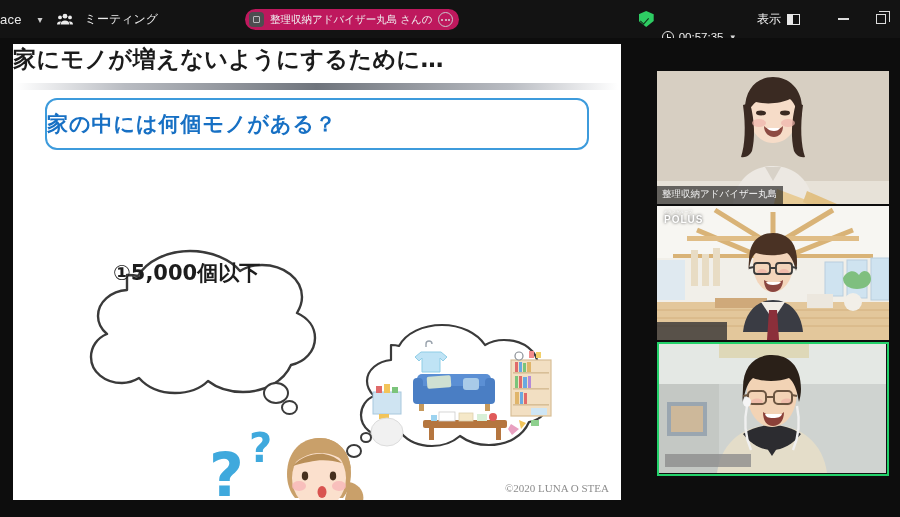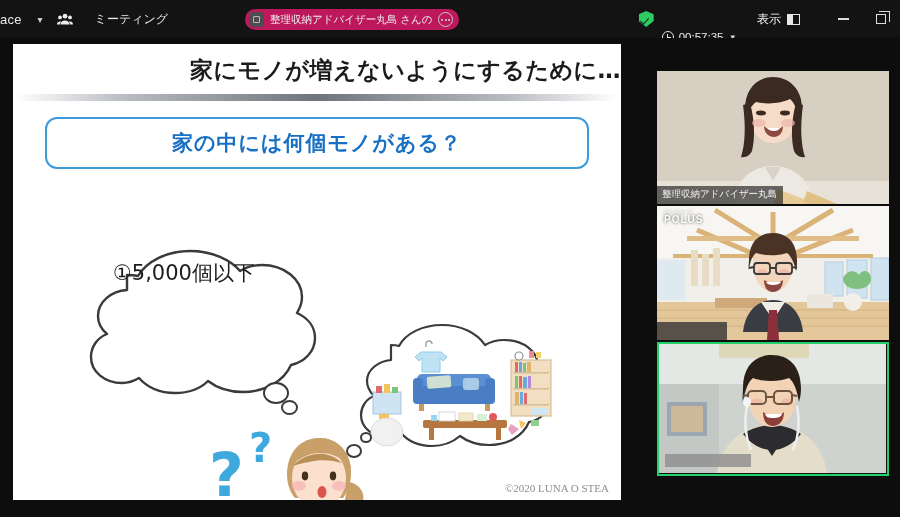--- a/index.html
+++ b/index.html
@@ -14,21 +14,21 @@
   
   .topbar {
     position: absolute; left: 0; top: 0; width: 900px; height: 38px;
     background: #131313; display: flex; align-items: center;
   }
   .tb-left { display: flex; align-items: center; gap: 0; padding-left: 0; }
   .tb-app { color: #e9e9e9; font-size: 13px; letter-spacing: .2px; padding-left: 0px; }
   .tb-chev {
     color: #cfcfcf; font-size: 10px; padding: 0 14px 0 16px; cursor: default;
   }
-  .tb-meet { display: flex; align-items: center; gap: 22px; color: #ececec; font-size: 12px; }
+  .tb-meet { display: flex; align-items: center; gap: 12px; color: #ececec; font-size: 12px; }
   .tb-people { display:inline-block; width: 16px; height: 12px; position: relative; }
   .tb-people svg { display:block; }
 
   .tb-pill {
     position: absolute; left: 245px; top: 9px; height: 21px;
     display: flex; align-items: center; gap: 6px;
     background: #be185d; border-radius: 11px; padding: 0 6px 0 4px;
   }
   .pill-ico {
     width: 15px; height: 15px; border-radius: 4px; background: #4d4d50;
@@ -70,39 +70,39 @@
   .wc-min { width: 11px; height: 1.4px; background: #dcdcdc; }
   .wc-rest { width: 10px; height: 10px; border: 1.4px solid #dcdcdc; position: relative; }
   .wc-rest::after{content:"";position:absolute;left:2px;top:-4px;width:10px;height:10px;border:1.4px solid #dcdcdc;border-bottom:none;border-left:none;}
 
   
   .slide {
     position: absolute; left: 13px; top: 44px; width: 608px; height: 456px;
     background: #ffffff; overflow: hidden;
   }
   .slide-title {
-    text-align: right; font-size: 23px; font-weight: 700; color: #1b1b1b;
-    letter-spacing: .5px; margin-top: 11px; font-family: "DejaVu Sans", sans-serif;
+    text-align: left; font-size: 23px; font-weight: 700; color: #1b1b1b;
+    letter-spacing: .5px; font-family: "DejaVu Sans", sans-serif;
   }
   .title-rule {
     height: 7px; margin: 8px 3px 0 3px;
     background: linear-gradient(90deg,#ffffff 0%, #b9bcc2 18%, #6f747c 50%, #b9bcc2 82%, #ffffff 100%);
   }
   .qbox {
-    margin: 16px 32px 0 32px; height: 52px; border: 2.4px solid #3d9bdc;
-    border-radius: 12px; display: flex; align-items: center; justify-content: center;
+    margin: 8px 32px 0 32px; height: 52px; border: 2.4px solid #3d9bdc;
+    border-radius: 12px; display: flex; align-items: center; justify-content: flex-start;
     background: #fff;
   }
   .qbox-txt { color: #1770c4; font-size: 21px; font-weight: 700; letter-spacing: 1px; font-family: "DejaVu Sans", sans-serif; }
 
   .answers {
     position: absolute; left: 100px; top: 216px; z-index: 5;
   }
   .ans {
-    font-size: 21px; font-weight: 400; color: #1d1d1d; line-height: 1.32;
+    font-size: 21px; font-weight: 700; color: #1d1d1d; line-height: 1.32;
     white-space: nowrap; font-family: "DejaVu Sans", sans-serif;
   }
   .copyright {
     position: absolute; right: 12px; bottom: 6px; font-size: 11px; color: #8d8d8d;
     font-family: Liberation Serif, serif;
     text-align: center;
   }
 
   
   .cloud-left { position: absolute; left: 52px; top: 190px; width: 300px; height: 170px; }

